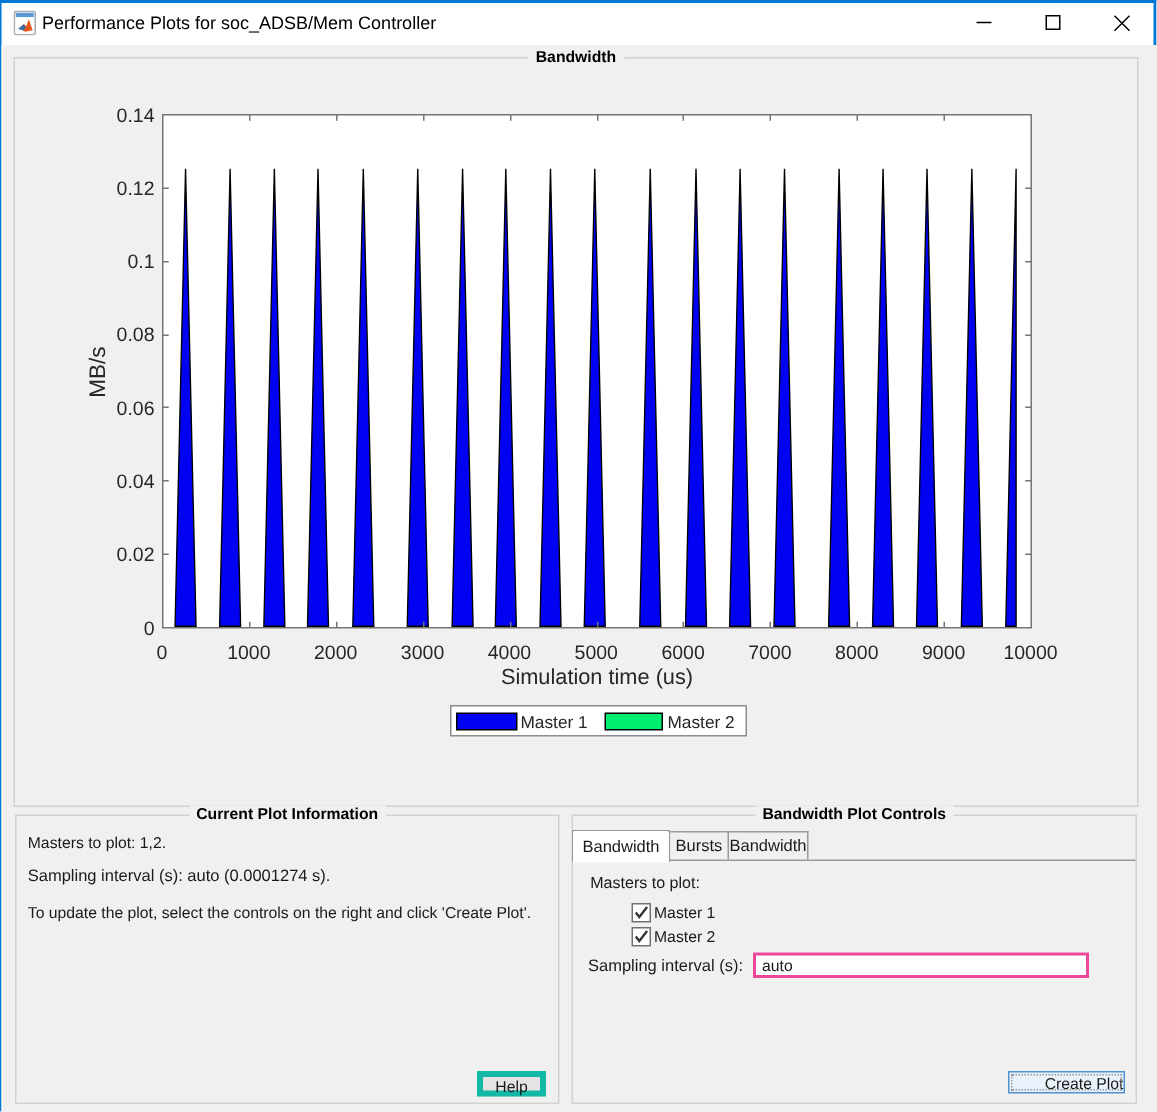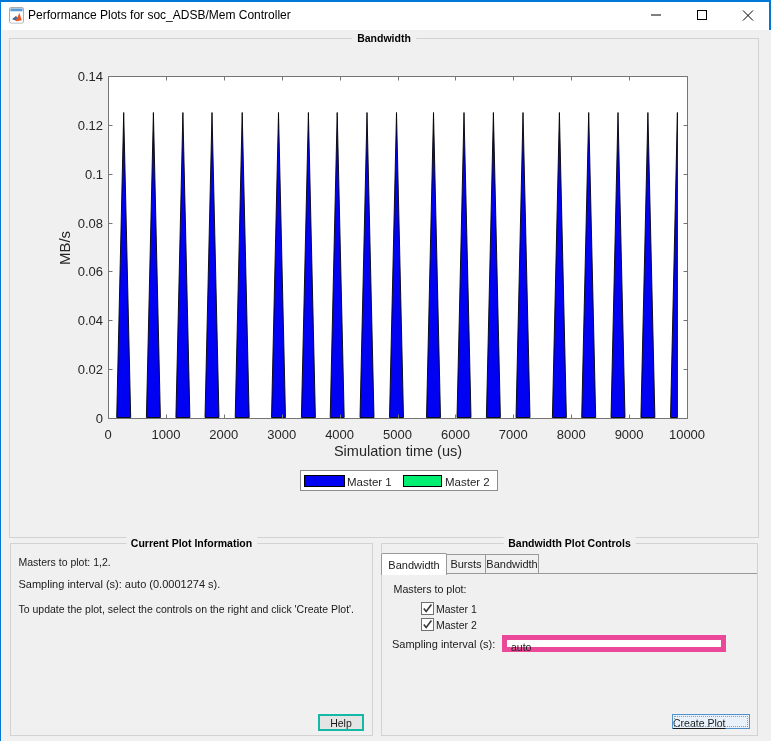--- a/index.html
+++ b/index.html
@@ -15,37 +15,37 @@
   .panel { border:1px solid #d2d2d2; background:#f0f0f0; }
   .ptitle { position:absolute; top:-7px; left:50%; transform:translateX(-50%); background:#f0f0f0; padding:0 5px; font-weight:bold; font-size:10.5px; color:#000; white-space:nowrap; }
   #panelTop    { left:9px;  top:38px;  width:750px; height:500px; }
   #panelLeft   { left:10px; top:543px; width:363px; height:193px;padding-left:38px; }
   #panelRight  { left:381px;top:543px; width:377px; height:193px; }
   .lbl { position:absolute; font-size:10.5px; color:#1a1a1a; white-space:nowrap;text-align:center; }
   
   #ll1 { left:7.5px; top:12px; }
   #ll2 { left:7.5px; top:34px; font-size:11px; }
   #ll3 { left:7.5px; top:58.5px; }
-  #helpBtn { position:absolute; left:307px; top:170px; width:46px; height:17px; background:#e4e4e4; border:2px solid #14b8a6; font-size:10.5px; color:#1a1a1a; text-align:center; line-height:15px; }
+  #helpBtn { position:absolute; left:307px; top:170px; width:46px; height:17px; background:#e4e4e4; border:4px solid #14b8a6; font-size:10.5px; color:#1a1a1a; text-align:center; line-height:15px; }
   
   #tabsLine { position:absolute; left:0px; top:29px; width:375px; height:1px; background:#999; }
   .tab { position:absolute; font-size:11px; color:#1a1a1a; text-align:center; }
   #tabBW { left:-1px; top:9px; width:66px; height:22px; background:#fff; border:1px solid #999; border-bottom:none; border-radius:2px 2px 0 0; line-height:22px; z-index:2; }
   #tabBursts { left:65px; top:10px; width:39px; height:19px; border:1px solid #999; border-left:none; border-bottom:none; line-height:18px; }
   #tabLat { left:104px; top:10px; width:53px; height:19px; border:1px solid #999; border-left:none; border-bottom:none; line-height:18px; }
   #rl1 { left:11.5px; top:38.5px; font-size:10.7px; }
   .cb { position:absolute; width:13px; height:13px; background:#fff; border:1px solid #707070; }
   .cb svg { display:block; }
   #cb1 { left:39px; top:58px; }
   #cb2 { left:39px; top:74px; }
   #cbl1 { left:54px; top:59px; }
   #cbl2 { left:54px; top:75px; }
   #rl2 { left:10px; top:94px; font-size:11px; }
-  #sampInput { position:absolute; left:120px; top:91px; width:224px; height:17px; background:#fff; border:5px solid #ec4899; font-size:10.5px; color:#1a1a1a; padding-left:4px; line-height:15px; }
-  #createBtn { position:absolute; left:290px; top:170px; width:78px; height:15px; background:#e9f2fb; border:1px solid #5191ce; font-size:10.5px; color:#1a1a1a; text-align:left; line-height:16px;text-decoration:underline; }
+  #sampInput { position:absolute; left:120px; top:91px; width:224px; height:17px; background:#fff; border:2px solid #ec4899; font-size:10.5px; color:#1a1a1a; padding-left:4px; line-height:15px; }
+  #createBtn { position:absolute; left:290px; top:170px; width:78px; height:15px; background:#e9f2fb; border:1px solid #5191ce; font-size:10.5px; color:#1a1a1a; text-align:right; line-height:16px; }
   #createBtn .focus { position:absolute; left:1px; top:1px; right:1px; bottom:1px; border:1px dotted #8f9aa5; }
   .cap { position:absolute; top:0; width:46px; height:29px; }
 </style>
 </head>
 <body>
 <div class="abs" id="titlebar">
   <svg class="abs" style="left:7.5px; top:5px;" width="15" height="17" viewBox="0 0 15 17">
     <rect x="0.5" y="0.5" width="14" height="15.5" rx="1.5" fill="#f4f4f4" stroke="#a9adb3"></rect>
     <rect x="1.5" y="1.5" width="12" height="3" fill="#5b9bd5"></rect>
     <rect x="1.5" y="4.5" width="12" height="11" fill="#ffffff"></rect>

